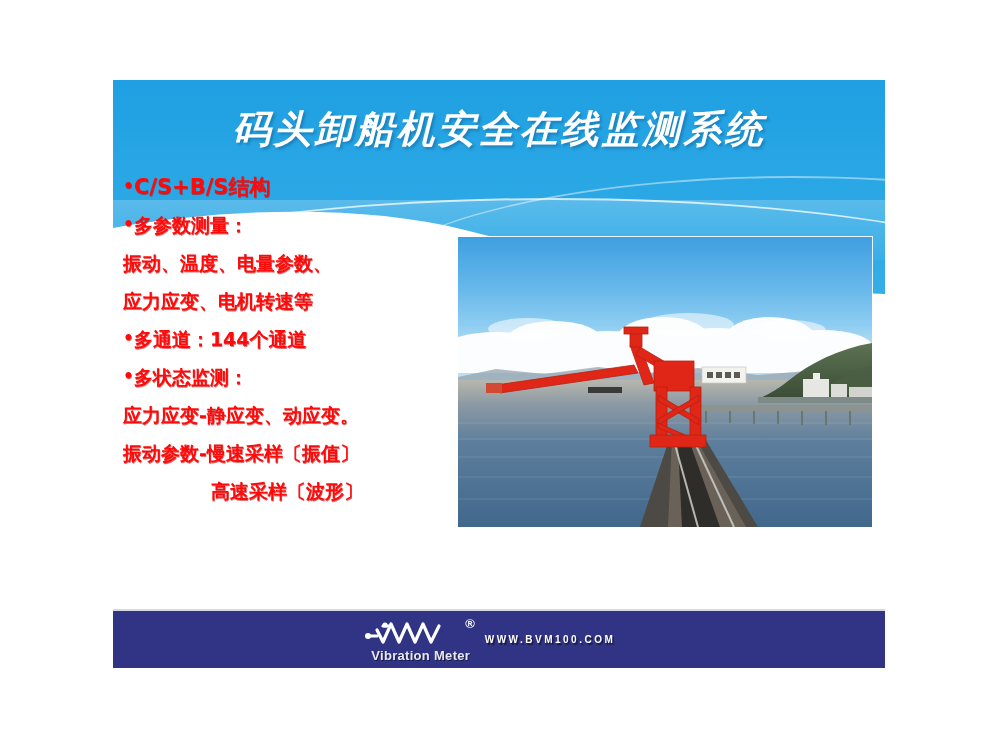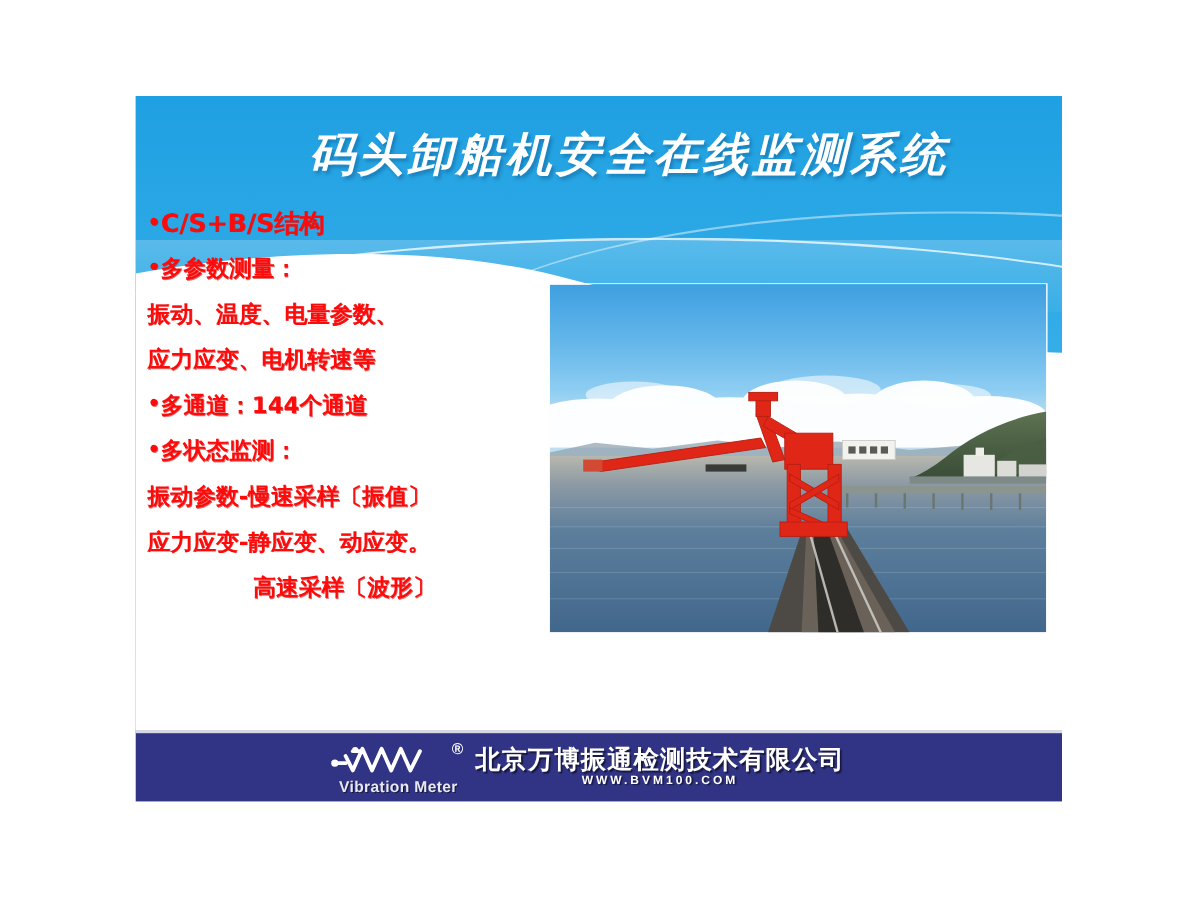--- a/index.html
+++ b/index.html
@@ -60,21 +60,20 @@
     width: 100%;
     text-align: center;
     color: #ffffff;
     font-family: "DejaVu Sans", "Liberation Sans", sans-serif;
     font-size: 38px;
     font-weight: bold;
     font-style: italic;
     letter-spacing: 3px;
     text-shadow: 2px 2px 3px rgba(0,60,110,0.35);
     white-space: nowrap;
-    padding-left: 25px;
   }
 
   
   #content-panel {
     position: absolute;
     left: 0;
     top: 0;
     width: 100%;
     height: 100%;
     z-index: 2;
@@ -220,24 +219,24 @@
     <div class="line">
       <span class="bullet-dot"></span><span>应力应变、电机转速等</span>
     </div>
     <div class="line">
       <span class="bullet-dot">•</span><span>多通道：144个通道</span>
     </div>
     <div class="line">
       <span class="bullet-dot">•</span><span>多状态监测：</span>
     </div>
     <div class="line">
+      <span class="bullet-dot"></span><span>应力应变-静应变、动应变。</span>
+    </div>
+    <div class="line">
       <span class="bullet-dot"></span><span>振动参数-慢速采样〔振值〕</span>
-    </div>
-    <div class="line">
-      <span class="bullet-dot"></span><span>应力应变-静应变、动应变。</span>
     </div>
     <div class="line indent">
       <span class="bullet-dot"></span><span>高速采样〔波形〕</span>
     </div>
   </div>
 
   <div id="photo">
     <svg viewBox="0 0 414 290" preserveAspectRatio="none">
       <defs>
         <linearGradient id="skyGrad" x1="0" y1="0" x2="0" y2="1">
@@ -366,20 +365,19 @@
             <path d="M20,8 L26,8"></path>
           </g>
           <circle cx="5" cy="18" r="3" fill="#ffffff"></circle>
           <circle cx="22" cy="7" r="2.6" fill="#ffffff"></circle>
         </svg>
         <span id="reg-mark">®</span>
         <span id="logo-caption">Vibration Meter</span>
       </div>
 
       <div id="footer-text">
-        <div id="company-name">北京万博振通检测技术有限公司</div>
         <div id="company-url">WWW.BVM100.COM</div>
       </div>
 
     </div>
   </div>
 
 </div>
 
 </body></html>

